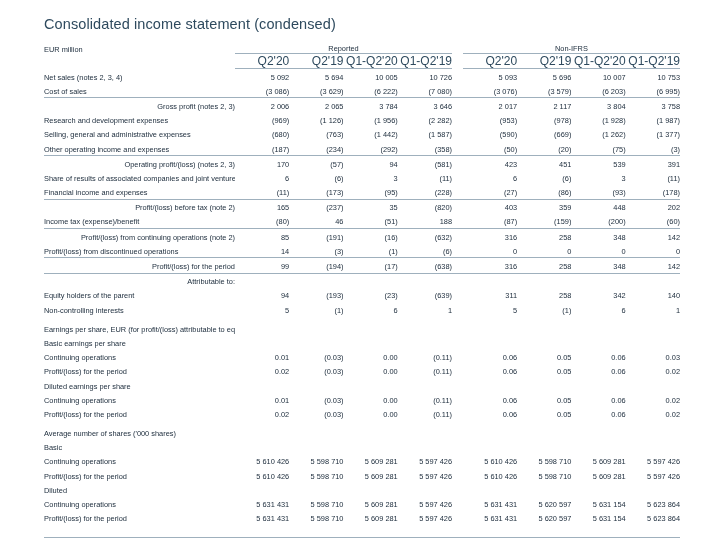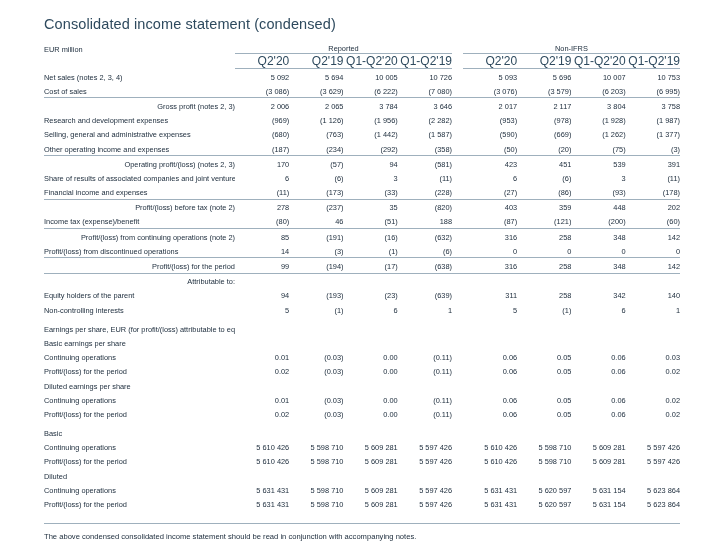--- a/index.html
+++ b/index.html
@@ -229,49 +229,49 @@
           <td></td>
           <td class="num">6</td>
           <td class="num">(6)</td>
           <td class="num">3</td>
           <td class="num">(11)</td>
         </tr>
         <tr class="row">
           <td class="lbl">Financial income and expenses</td>
           <td class="num">(11)</td>
           <td class="num">(173)</td>
-          <td class="num">(33)</td>
+          <td class="num">(95)</td>
           <td class="num">(228)</td>
           <td></td>
           <td class="num">(27)</td>
           <td class="num">(86)</td>
           <td class="num">(93)</td>
           <td class="num">(178)</td>
         </tr>
         <tr class="row bold rule-top">
           <td class="lbl">Profit/(loss) before tax (note 2)</td>
-          <td class="num">278</td>
+          <td class="num">165</td>
           <td class="num">(237)</td>
           <td class="num">35</td>
           <td class="num">(820)</td>
           <td></td>
           <td class="num">403</td>
           <td class="num">359</td>
           <td class="num">448</td>
           <td class="num">202</td>
         </tr>
         <tr class="row">
           <td class="lbl">Income tax (expense)/benefit</td>
           <td class="num">(80)</td>
           <td class="num">46</td>
           <td class="num">(51)</td>
           <td class="num">188</td>
           <td></td>
           <td class="num">(87)</td>
-          <td class="num">(121)</td>
+          <td class="num">(159)</td>
           <td class="num">(200)</td>
           <td class="num">(60)</td>
         </tr>
         <tr class="row bold rule-top">
           <td class="lbl">Profit/(loss) from continuing operations (note 2)</td>
           <td class="num">85</td>
           <td class="num">(191)</td>
           <td class="num">(16)</td>
           <td class="num">(632)</td>
           <td></td>
@@ -424,20 +424,32 @@
           <td></td>
           <td class="num">0.06</td>
           <td class="num">0.05</td>
           <td class="num">0.06</td>
           <td class="num">0.02</td>
         </tr>
         <tr class="spacer">
           <td colspan="10"></td>
         </tr>
         <tr class="row bold">
+          <td class="lbl">Average number of shares ('000 shares)</td>
+          <td class="num"></td>
+          <td class="num"></td>
+          <td class="num"></td>
+          <td class="num"></td>
+          <td></td>
+          <td class="num"></td>
+          <td class="num"></td>
+          <td class="num"></td>
+          <td class="num"></td>
+        </tr>
+        <tr class="row bold">
           <td class="lbl">Basic</td>
           <td class="num"></td>
           <td class="num"></td>
           <td class="num"></td>
           <td class="num"></td>
           <td></td>
           <td class="num"></td>
           <td class="num"></td>
           <td class="num"></td>
           <td class="num"></td>

